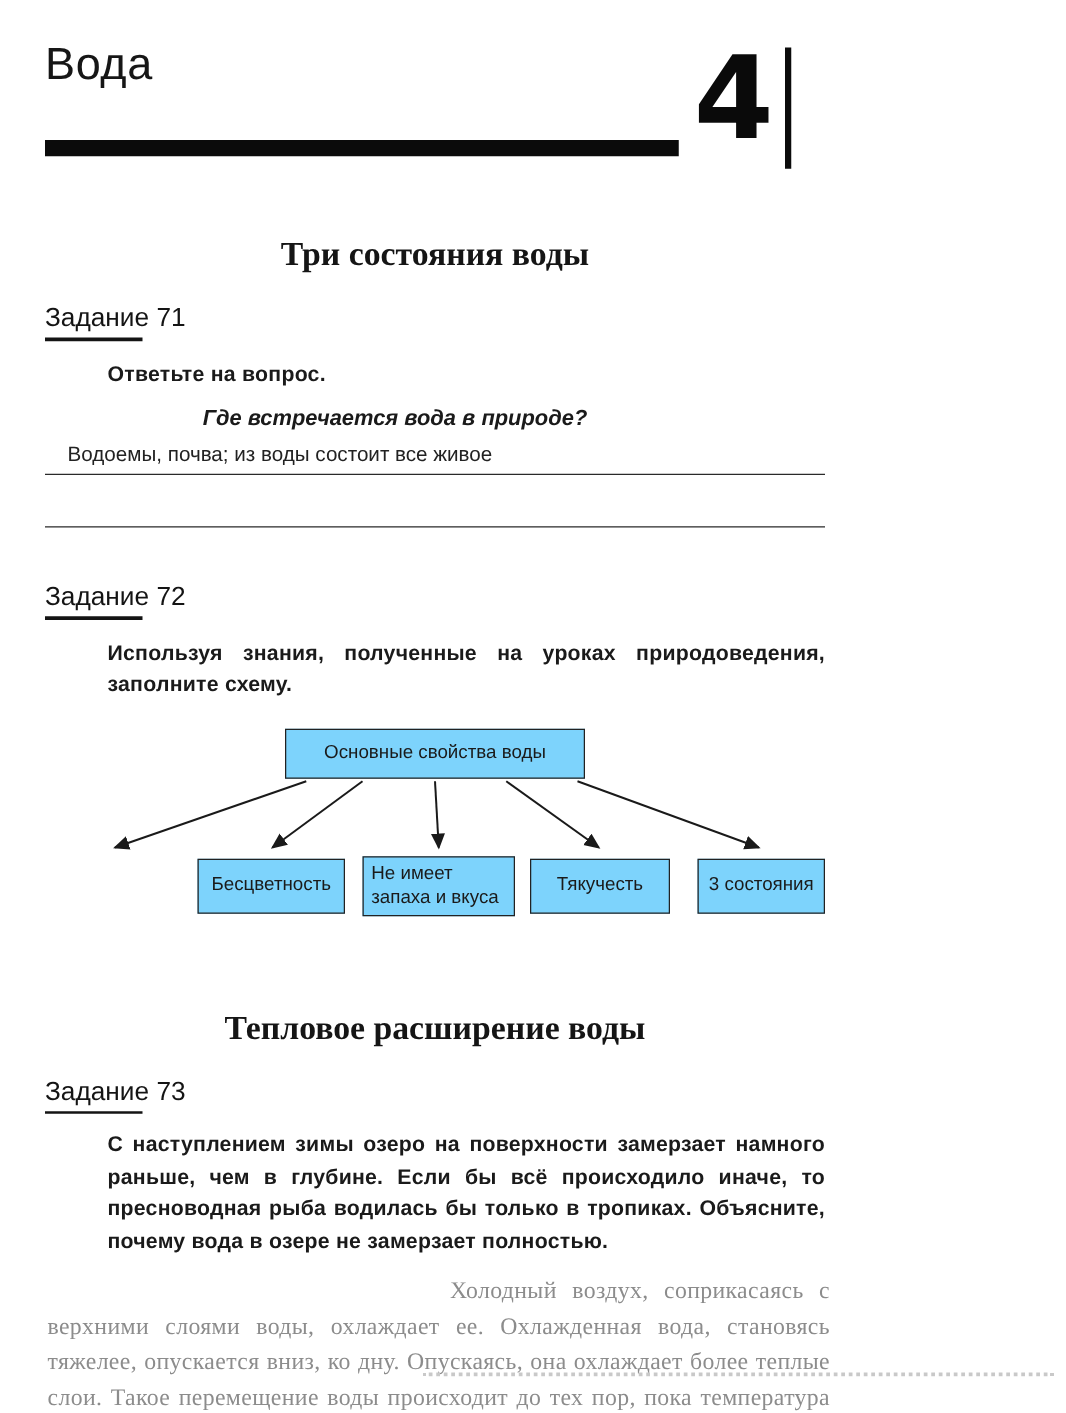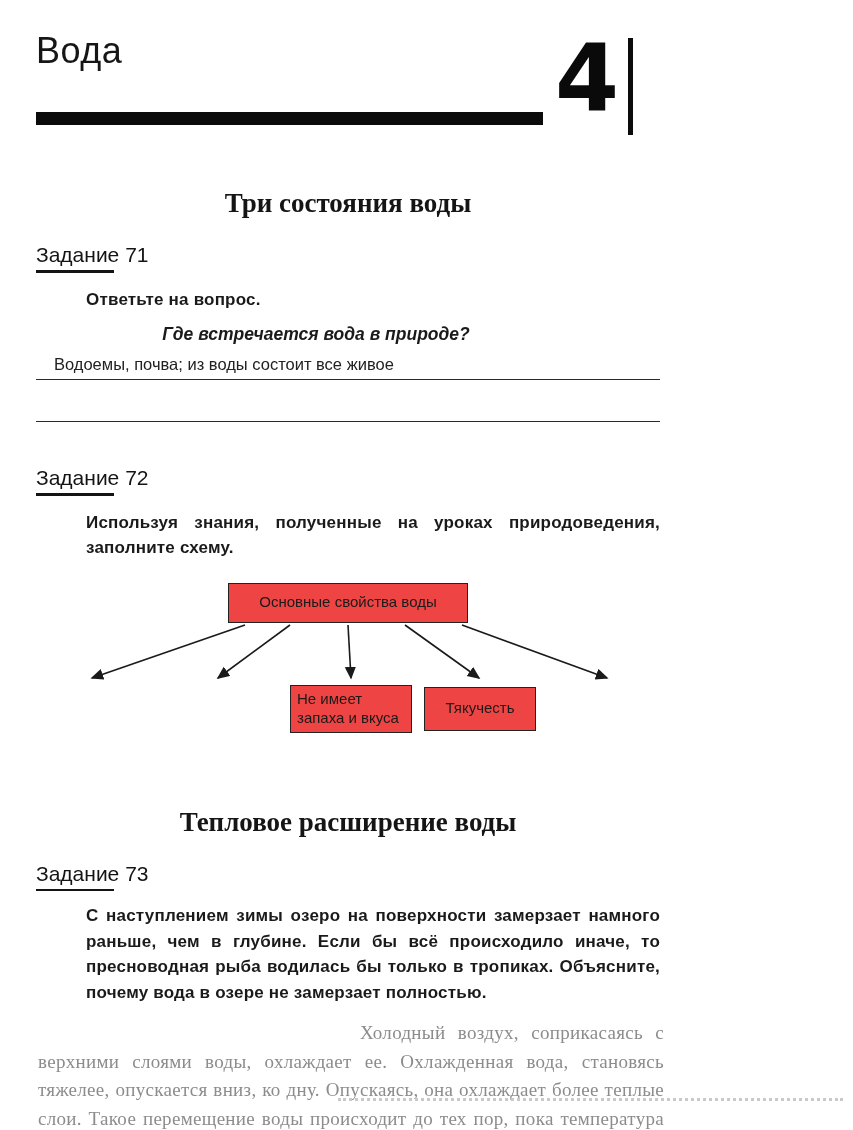--- a/index.html
+++ b/index.html
@@ -70,21 +70,21 @@
   }
   .answer-ruled.empty { height: 34px; }
 
   .instruction-72 { margin: 14px 0 0 50px; width: 574px; text-align: justify; }
   .instruction-73 { margin: 12px 0 0 50px; width: 574px; text-align: justify; }
 
   
   .diagram { position: relative; height: 172px; margin-top: 22px; }
   .dbox {
     position: absolute;
-    border: 1.3px solid #222; background: #ef4444;
+    border: 1.3px solid #222; background: #7dd3fc;
     font-size: 15px; color: #1a1a1a;
     display: flex; align-items: center;
     white-space: pre-line; line-height: 1.25;
   }
   .root-box {
     left: 192px; top: 0; width: 240px; height: 40px;
     justify-content: center; text-align: center;
   }
   .child-1 { left: 4px;   top: 102px; width: 101px; height: 48px; padding-left: 6px; }
   .child-2 { left: 122px; top: 104px; width: 118px; height: 44px; justify-content: center; text-align: center; }
@@ -151,23 +151,25 @@
             <path d="M0,0 L8,3.5 L0,7 Z" fill="#1a1a1a"></path>
           </marker>
         </defs>
         <line x1="209" y1="2" x2="56" y2="55" stroke="#1a1a1a" stroke-width="1.6" marker-end="url(#arrowhead)"></line>
         <line x1="254" y1="2" x2="182" y2="55" stroke="#1a1a1a" stroke-width="1.6" marker-end="url(#arrowhead)"></line>
         <line x1="312" y1="2" x2="315" y2="55" stroke="#1a1a1a" stroke-width="1.6" marker-end="url(#arrowhead)"></line>
         <line x1="369" y1="2" x2="443" y2="55" stroke="#1a1a1a" stroke-width="1.6" marker-end="url(#arrowhead)"></line>
         <line x1="426" y1="2" x2="571" y2="55" stroke="#1a1a1a" stroke-width="1.6" marker-end="url(#arrowhead)"></line>
       </svg>
 
+      <div class="dbox child-2">Бесцветность</div>
       <div class="dbox child-3">Не имеет
 запаха и вкуса</div>
       <div class="dbox child-4">Тякучесть</div>
+      <div class="dbox child-5">3 состояния</div>
     </div>
 
     <div class="section-title title-2">Тепловое расширение воды</div>
 
     <div class="task-label">
       <span class="label-text">Задание 73</span>
       <div class="label-underline"></div>
     </div>
 
     <div class="bold-text instruction-73">С наступлением зимы озеро на поверхности замерзает намного раньше, чем в глубине. Если бы всё происходило иначе, то пресноводная рыба водилась бы только в тропиках. Объясните, почему вода в озере не замерзает полностью.</div>

